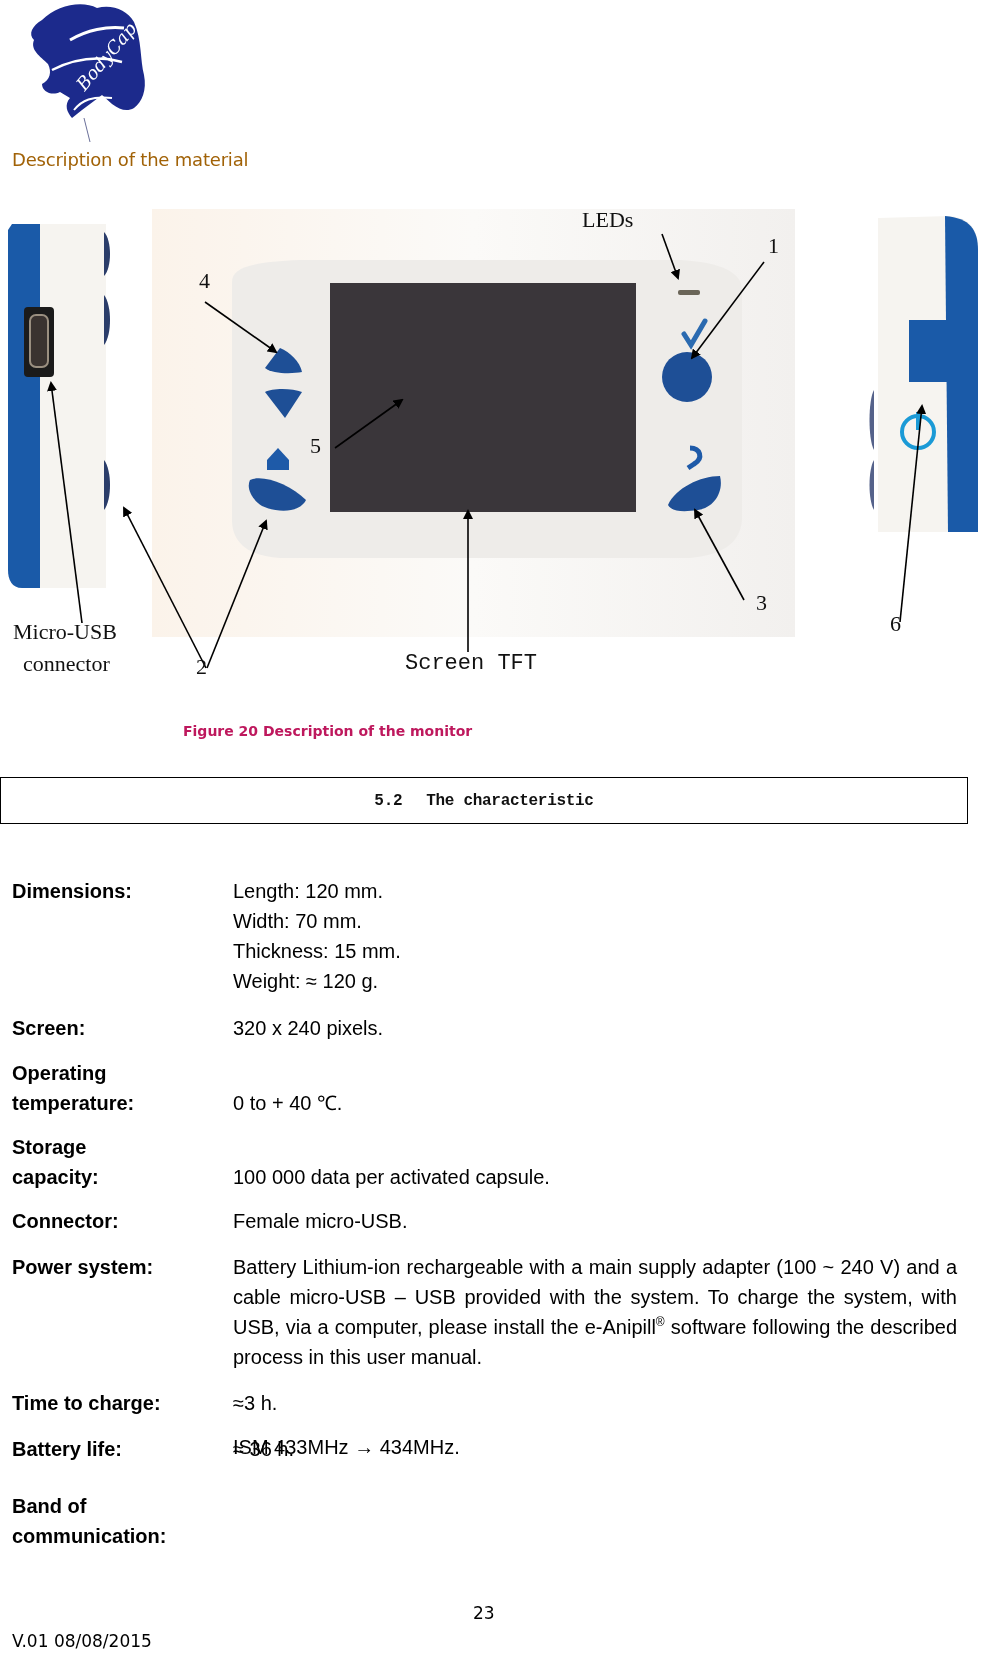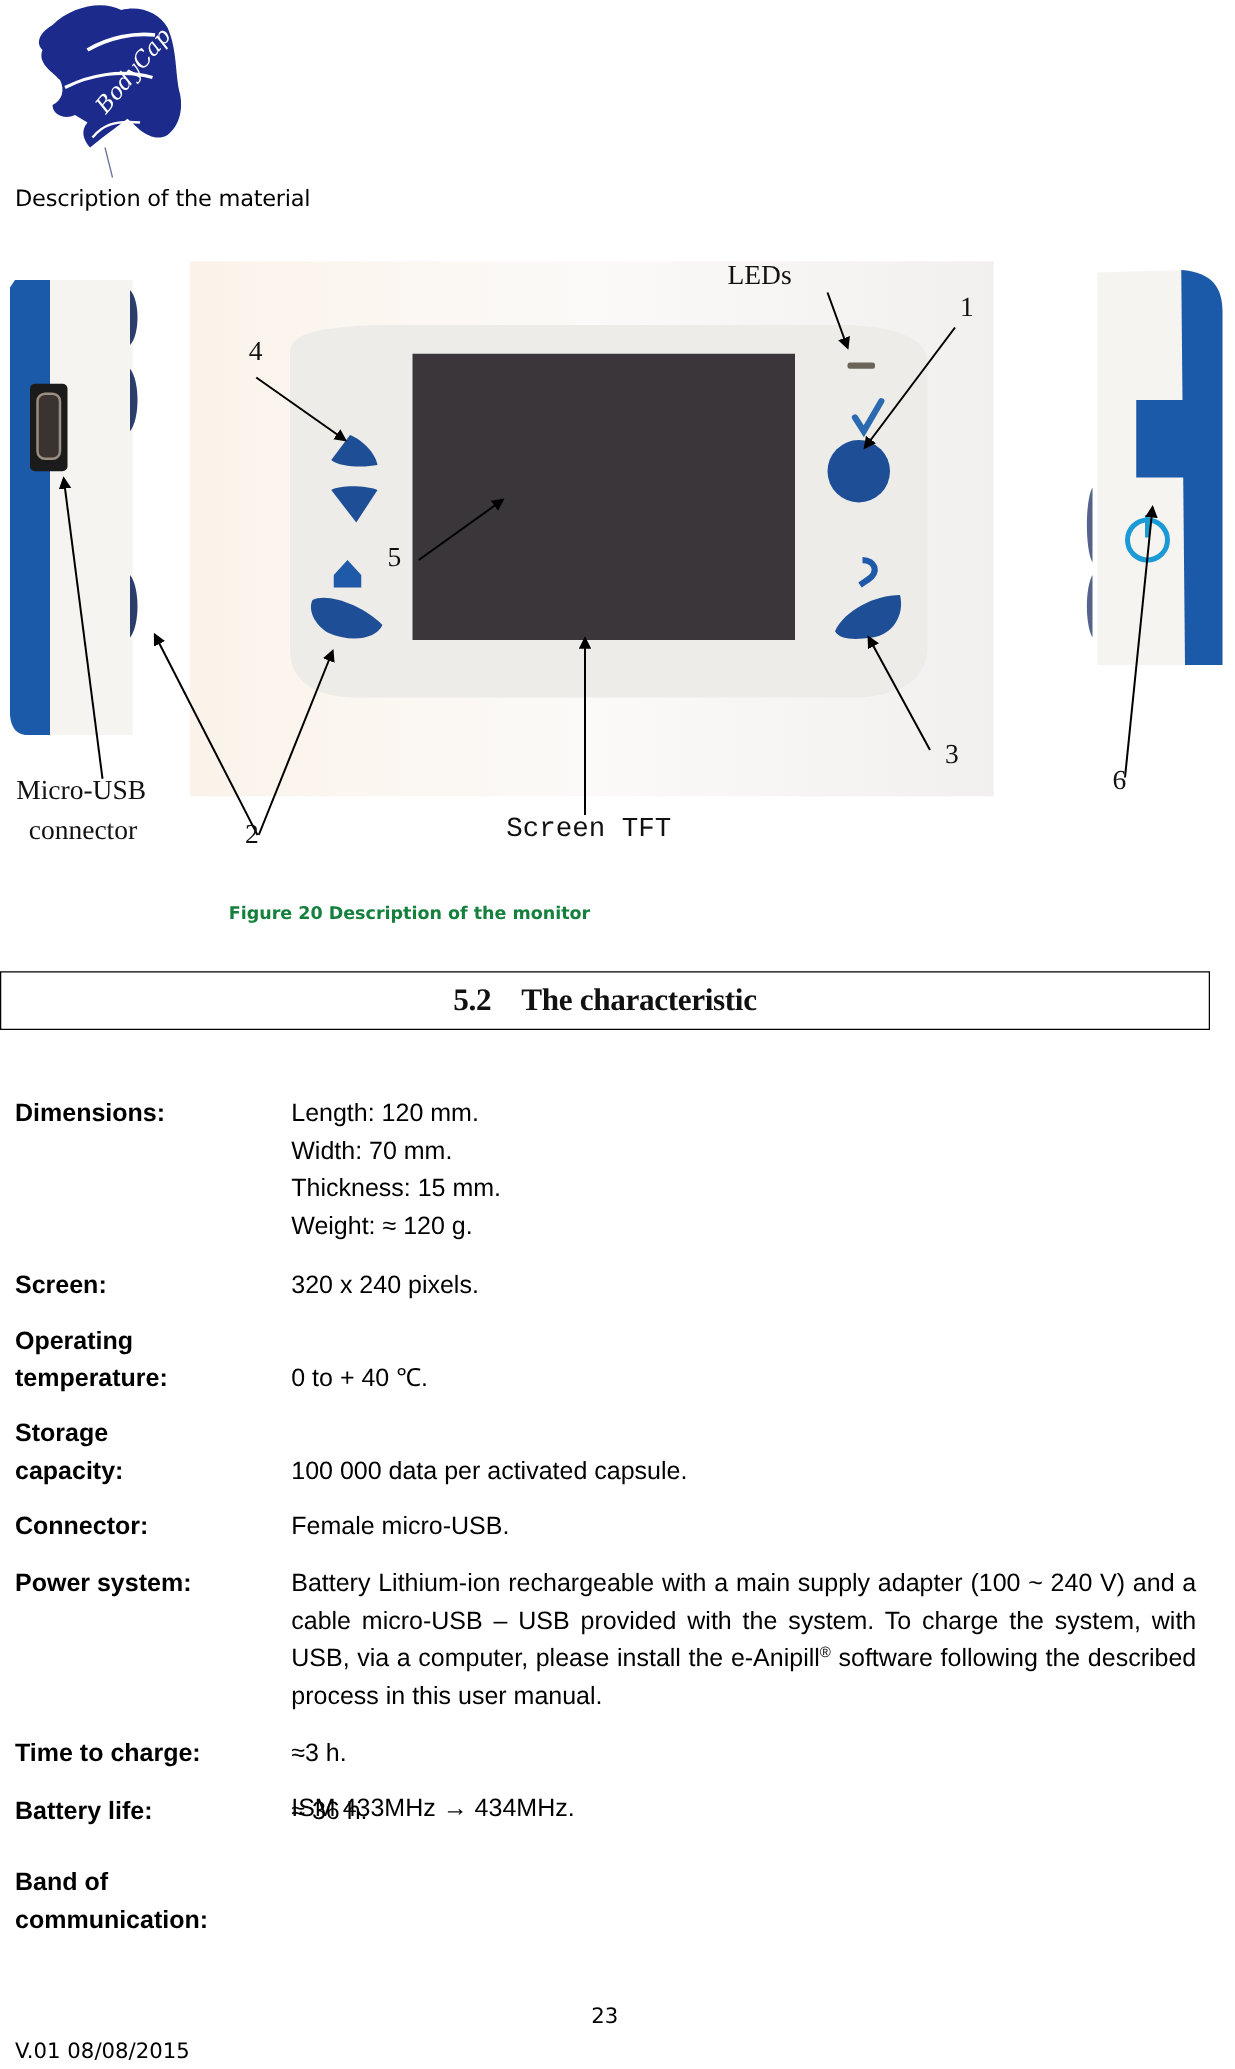--- a/index.html
+++ b/index.html
@@ -3,30 +3,30 @@
   <meta charset="utf-8">
   <style>
     * { box-sizing: border-box; margin: 0; padding: 0; }
     html, body { width: 988px; height: 1655px; background: #ffffff; overflow: hidden; }
     body { position: relative; font-family: "Liberation Sans", sans-serif; color: #000; }
 
     .abs { position: absolute; }
 
     
     .logo { left: 12px; top: 0px; width: 140px; height: 145px; }
-    .section-subtitle { left: 12px; top: 149px; font-family: "DejaVu Sans", sans-serif; font-size: 18px; color: #000000; letter-spacing: -0.2px; }
+    .section-subtitle { left: 12px; top: 149px; font-family: "DejaVu Sans", sans-serif; font-size: 18px; color: #a16207; letter-spacing: -0.2px; }
 
     
     .figure { left: 0; top: 195px; width: 872px; height: 510px; }
     .fig-label { position: absolute; font-family: "Liberation Serif", serif; font-size: 22px; color: #111; }
-    .figure-caption { left: 183px; top: 723px; font-family: "DejaVu Sans", sans-serif; font-weight: bold; font-size: 14px; color: #15803d; }
+    .figure-caption { left: 183px; top: 723px; font-family: "DejaVu Sans", sans-serif; font-weight: bold; font-size: 14px; color: #be185d; }
 
     
     .section-box { left: 0; top: 777px; width: 968px; height: 47px; border: 1px solid #000; display: flex; align-items: center; justify-content: center; }
-    .section-title { font-family: Liberation Serif, serif; font-weight: bold; font-size: 25px; color: #111; letter-spacing: -0.3px; }
+    .section-title { font-family: Liberation Mono, monospace; font-weight: bold; font-size: 16px; color: #111; letter-spacing: -0.3px; }
     .section-title .num { margin-right: 24px; }
 
     
     .spec-label { position: absolute; left: 12px; width: 210px; font-weight: bold; font-size: 20px; line-height: 30px; }
     .spec-value { position: absolute; left: 233px; width: 724px; font-size: 20px; line-height: 30px; }
     .justify { text-align: justify; }
     sup { font-size: 12px; line-height: 0; }
 
     
     .page-number { left: 473px; top: 1603px; font-family: "DejaVu Sans", sans-serif; font-size: 17px; }

